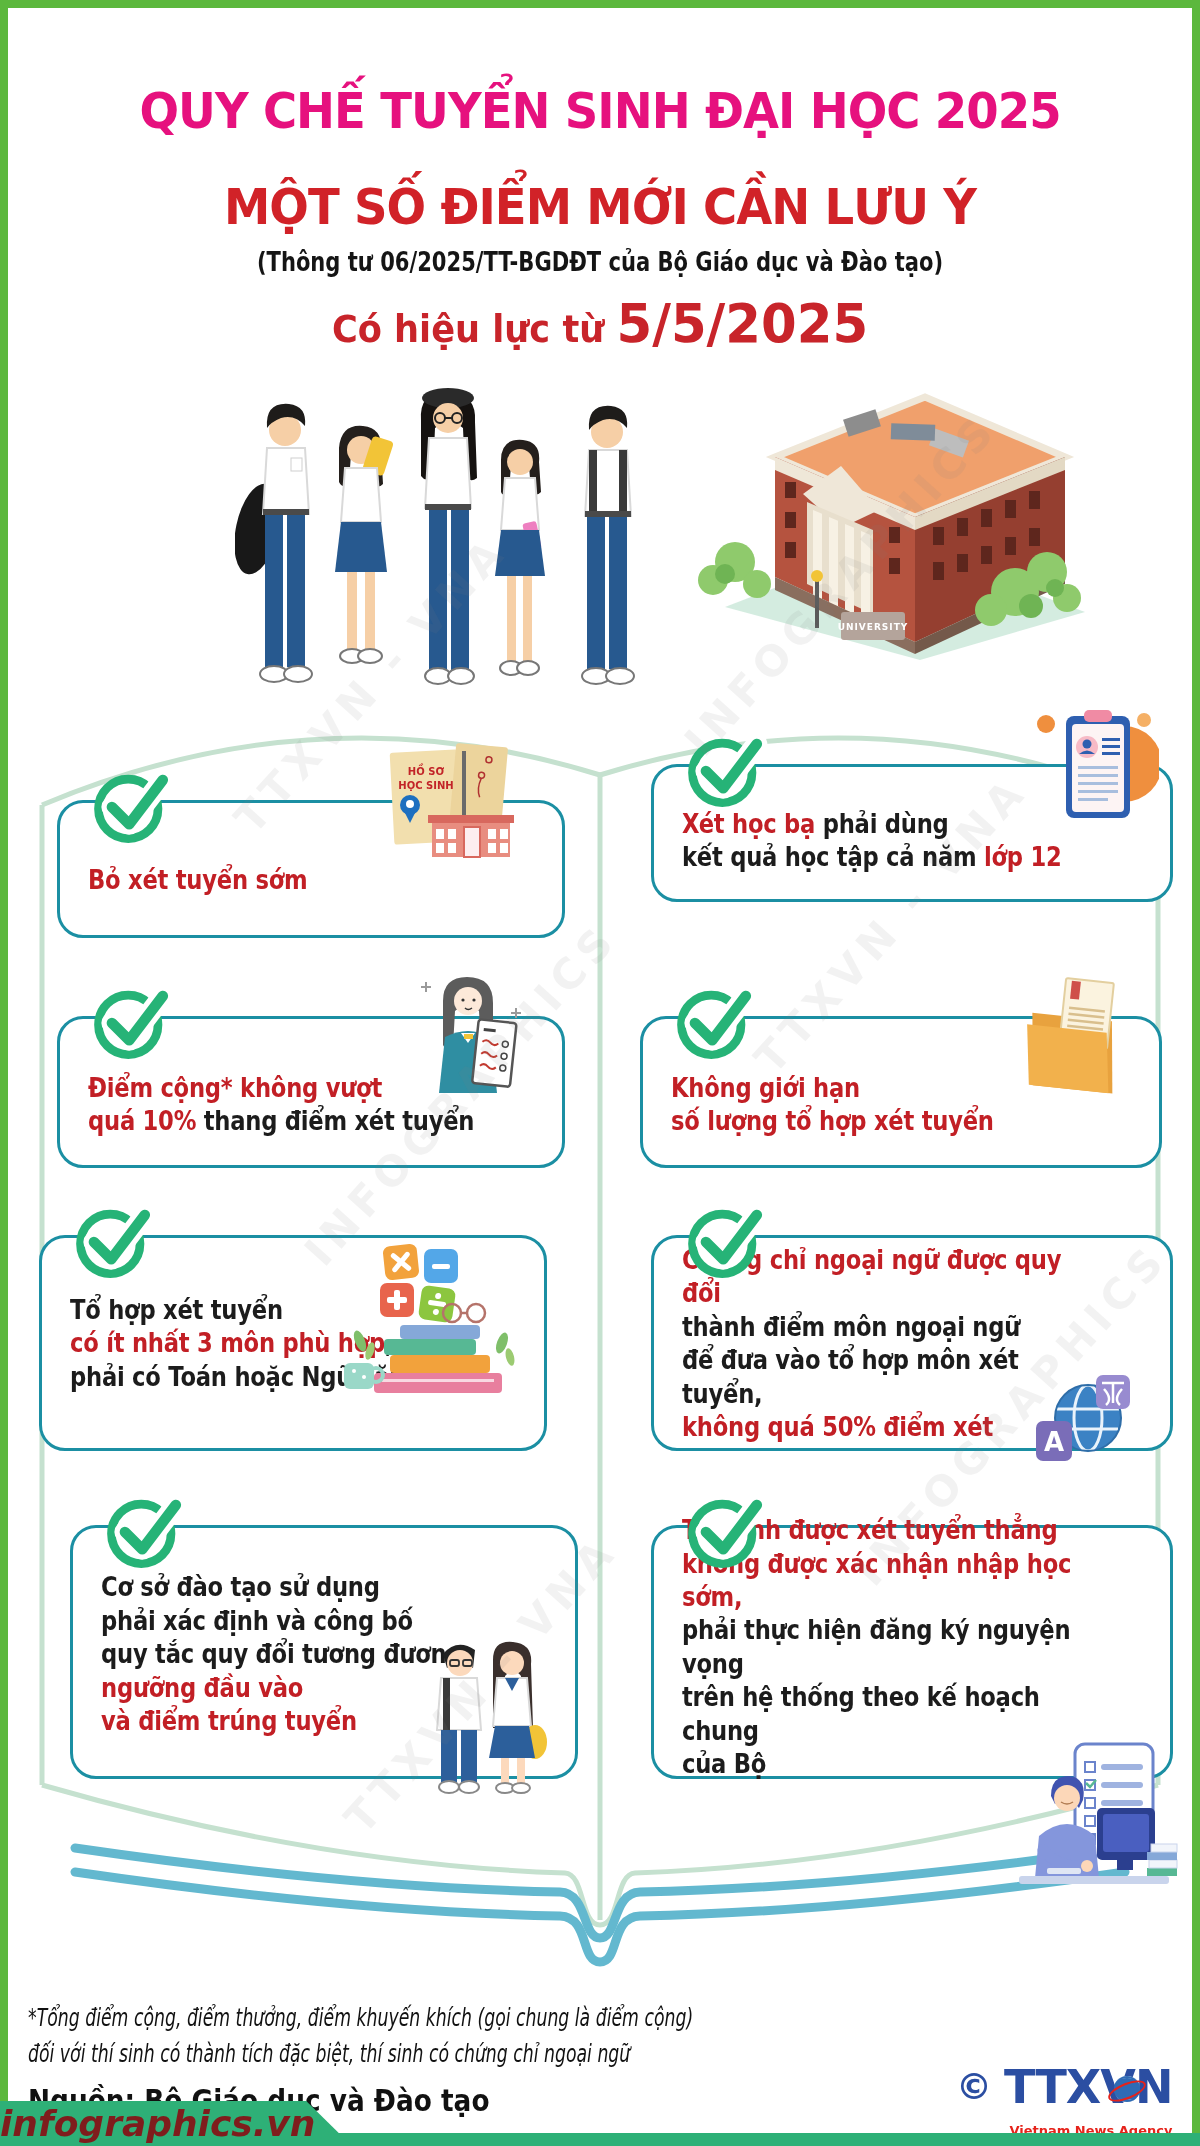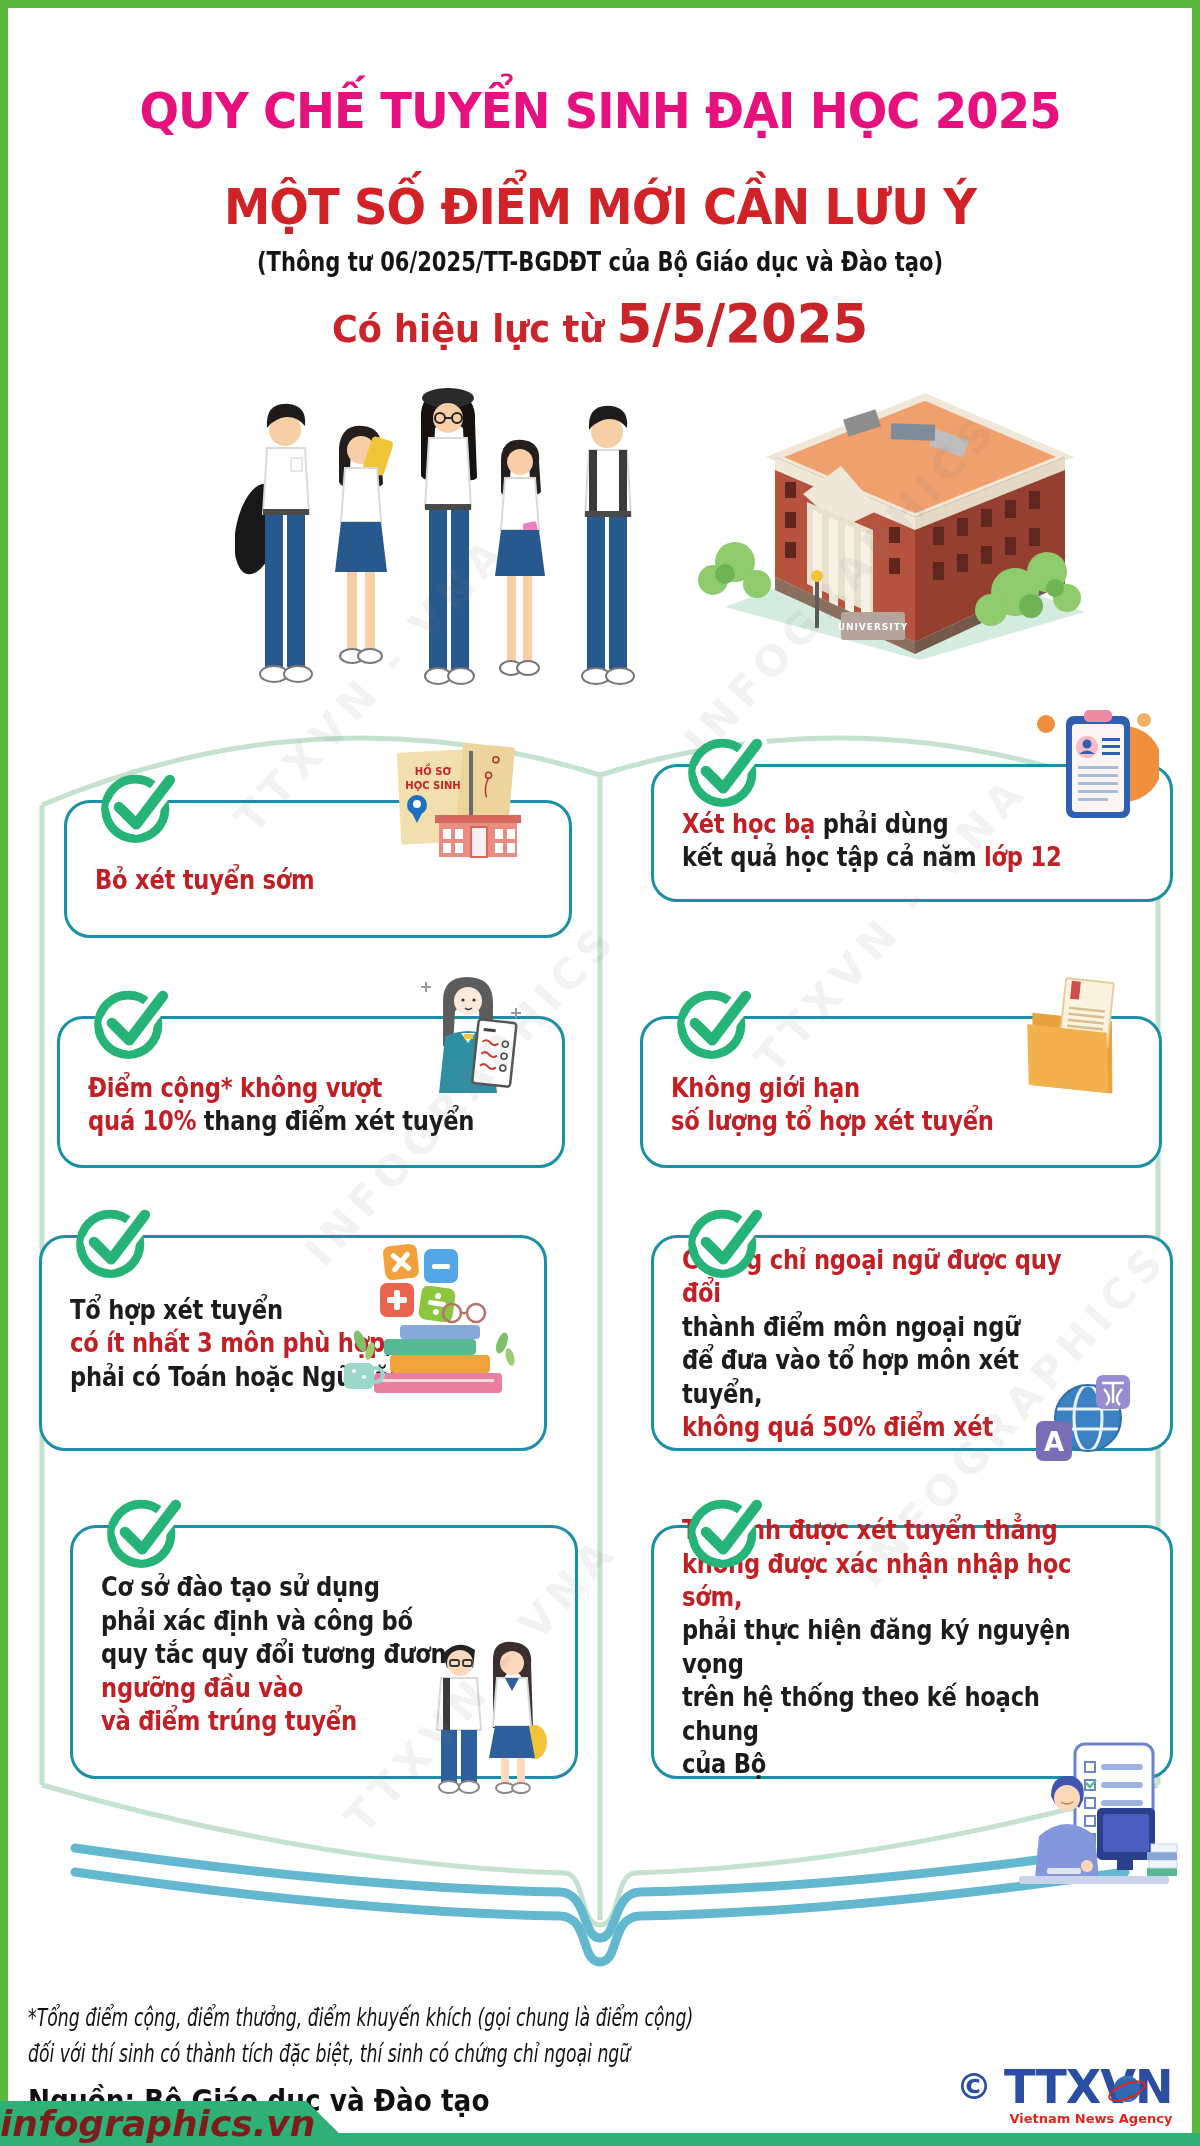--- a/index.html
+++ b/index.html
@@ -53,21 +53,21 @@
   .banner span { display:block; font-style:italic; font-weight:bold;
     font-size:36px; line-height:45px; color:#7f1d1d; }
   .agency { position:absolute; left:956px; top:2064px; display:flex; align-items:flex-start; gap:12px; z-index:5; }
   .copy { font-size:36px; font-weight:bold; color:#2b4ea2; line-height:46px; }
   .agency-right { position:relative; text-align:right; }
   .ttxvn { font-size:46px; font-weight:bold; color:#2b4ea2; letter-spacing:-1px; line-height:46px; }
   .globe-dot { position:absolute; right:32px; top:12px; width:26px; height:26px; border-radius:50%;
     background:#2f6bb5; box-shadow:inset 0 0 0 2px #2f6bb5, inset 0 6px 0 -4px #fff, inset 0 -8px 0 -6px #fff; }
   .globe-dot::after { content:""; position:absolute; left:-7px; top:7px; width:36px; height:12px;
     border:2px solid #e5231b; border-radius:50%; transform:rotate(-22deg); }
-  .agency-name { font-size:13px; font-weight:bold; color:#e5231b; margin-top:1px; }
+  .agency-name { font-size:13px; font-weight:bold; color:#e5231b; margin-top:13px; }
 </style>
 </head>
 <body>
 
 <div class="poster">
 
   <svg class="book" width="1160" height="1310" viewBox="0 0 1160 1310">
     <path d="M22 125 Q300 8 580 95 Q860 8 1138 125" fill="none" stroke="#c5e1cf" stroke-width="5"></path>
     <path d="M22 125 L22 1105" fill="none" stroke="#c5e1cf" stroke-width="5"></path>
     <path d="M1138 125 L1138 1105" fill="none" stroke="#c5e1cf" stroke-width="5"></path>
@@ -202,21 +202,21 @@
       <circle cx="122" cy="214" r="6" fill="#f2c437"></circle>
   </svg>
 
   <span class="wm" style="left:620px;top:560px">INFOGRAPHICS</span>
   <span class="wm" style="left:180px;top:660px">TTXVN - VNA</span>
   <span class="wm" style="left:700px;top:900px">TTXVN - VNA</span>
   <span class="wm" style="left:240px;top:1070px">INFOGRAPHICS</span>
   <span class="wm" style="left:790px;top:1390px">INFOGRAPHICS</span>
   <span class="wm" style="left:290px;top:1660px">TTXVN - VNA</span>
 
-  <section class="card" style="left:64px;top:800px;width:502px;height:132px">
+  <section class="card" style="left:57px;top:800px;width:502px;height:132px">
     <svg class="check" viewBox="0 0 100 100">
       <circle cx="44" cy="54" r="31" fill="#fff" stroke="#26b377" stroke-width="9"></circle>
       <path d="M27 52 L45 70 L80 24" fill="none" stroke="#fff" stroke-width="22" stroke-linecap="round" stroke-linejoin="round"></path>
       <path d="M27 52 L45 70 L80 24" fill="none" stroke="#26b377" stroke-width="11" stroke-linecap="round" stroke-linejoin="round"></path>
     </svg>
     <div class="c-icon" style="left:320px;top:-60px;width:135px;height:120px">
       <svg width="135" height="120" viewBox="0 0 135 120">
         <rect x="12" y="8" width="68" height="92" rx="3" fill="#f2dfae" transform="rotate(-3 46 54)"></rect>
         <g transform="rotate(5 98 50)">
           <rect x="72" y="2" width="52" height="98" rx="3" fill="#ecd49c"></rect>

